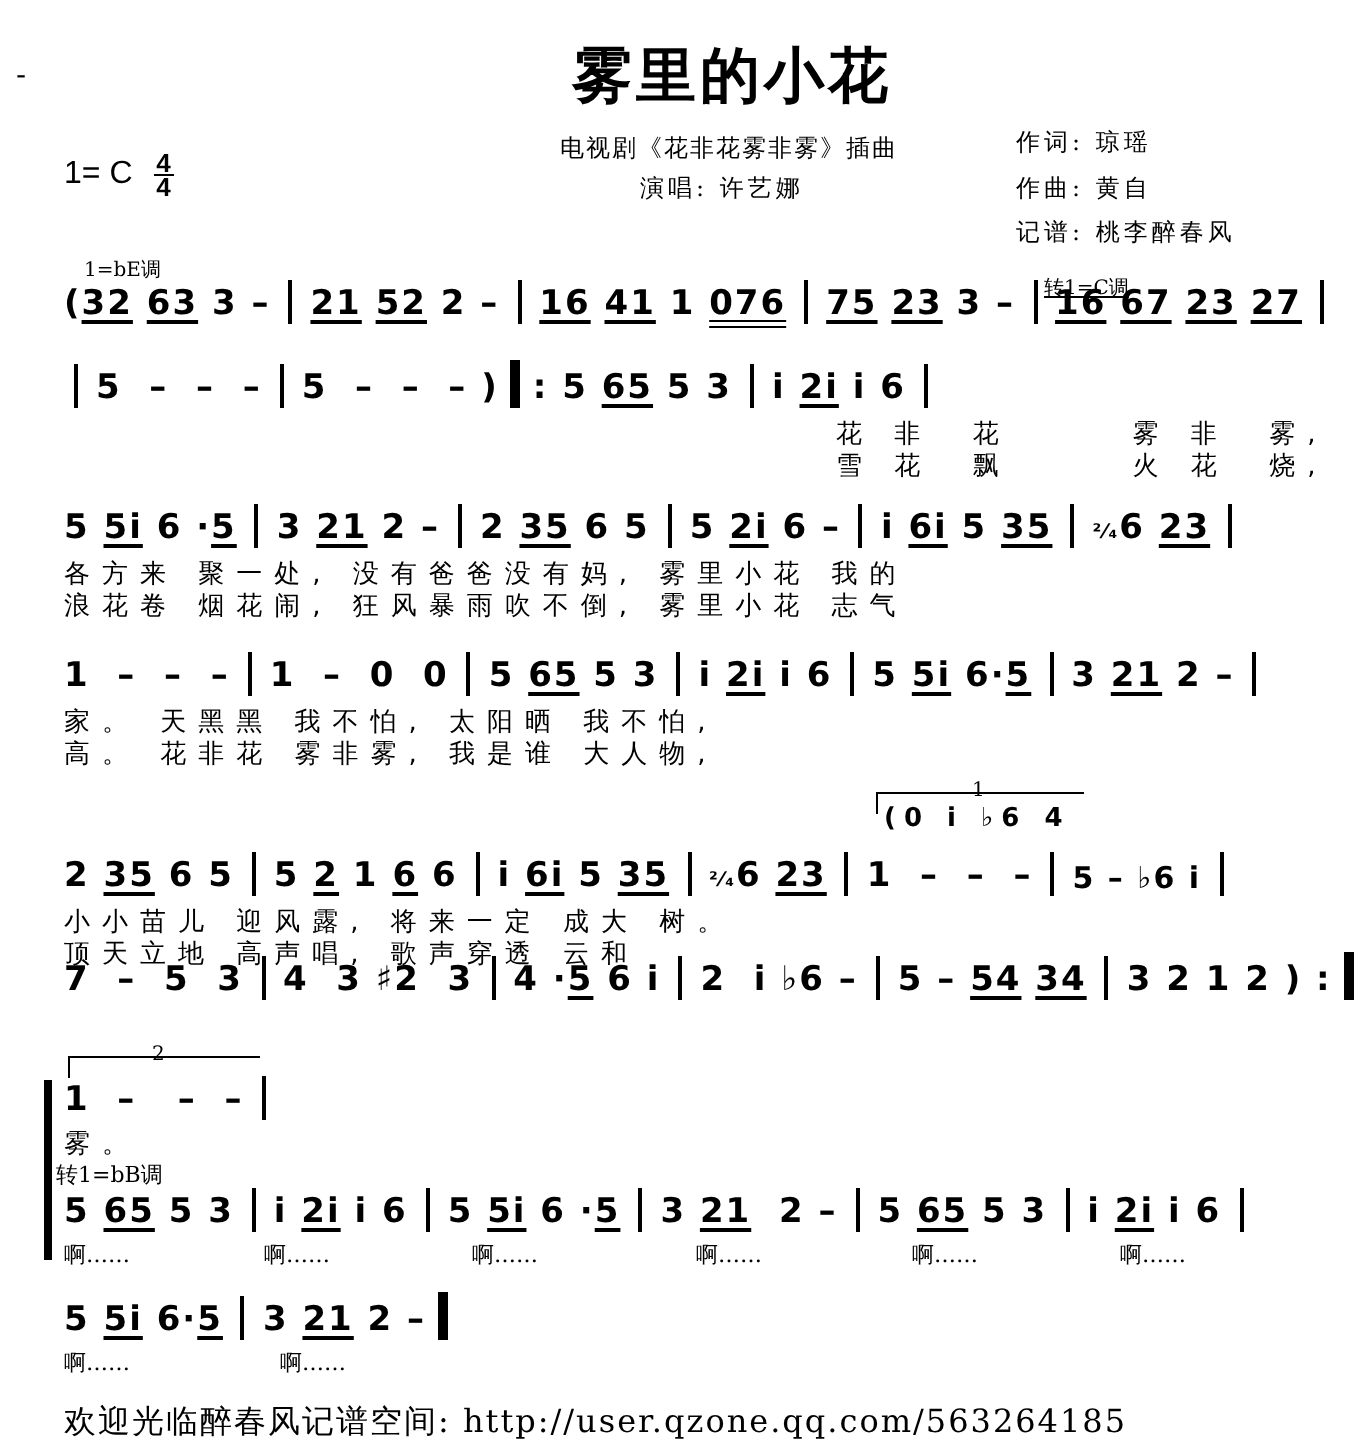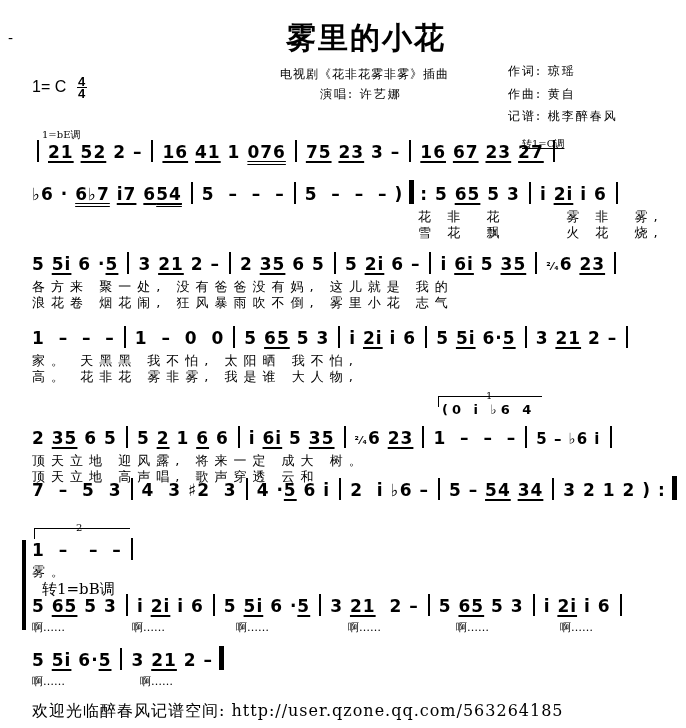--- a/index.html
+++ b/index.html
@@ -42,35 +42,35 @@
 <div class="abs meta-sm" style="left:280px; top:66px;">电视剧《花非花雾非雾》插曲</div>
 <div class="abs meta" style="left:320px; top:86px;">演唱: 许艺娜</div>
 <div class="abs meta" style="left:508px; top:63px;">作词: 琼瑶</div>
 <div class="abs meta" style="left:508px; top:86px;">作曲: 黄自</div>
 <div class="abs meta" style="left:508px; top:108px;">记谱: 桃李醉春风</div>
 
 <div class="anno" style="left:42px; top:128px;">1=bE调</div>
 <div class="anno" style="left:522px; top:137px;text-decoration:underline;">转1=C调</div>
 <div class="row" style="top:138px;">
   <div class="note-row">
+    <span class="m">(<span class="ul">32</span> <span class="ul">63</span> 3 –</span>
       <span class="bl"></span>
     <span class="m"><span class="ul">21</span> <span class="ul">52</span> 2 –</span>
       <span class="bl"></span>
     <span class="m"><span class="ul">16</span> <span class="ul">41</span> 1 <span class="uu">076</span></span>
       <span class="bl"></span>
     <span class="m"><span class="ul">75</span> <span class="ul">23</span> 3 –</span>
       <span class="bl"></span>
     <span class="m"><span class="ul">16</span> <span class="ul">67</span> <span class="ul">23</span> <span class="ul">27</span></span>
       <span class="bl"></span>
   </div>
 </div>
 
 <div class="row" style="top:180px;">
   <div class="note-row">
-    <span class="m">♭6 · <span class="uu">6♭7</span> <span class="ul">i7</span> <span class="ul">6<span class="uu">54</span></span></span>
       <span class="bl"></span>
     <span class="m">5 &nbsp;– &nbsp;– &nbsp;–</span>
       <span class="bl"></span>
     <span class="m">5 &nbsp;– &nbsp;– &nbsp;– )</span>
       <span class="dbl"></span>
     <span class="m">: 5 <span class="ul">65</span> 5 3</span>
       <span class="bl"></span>
     <span class="m">i <span class="ul">2i</span> i 6</span>
       <span class="bl"></span>
   </div>
@@ -87,21 +87,21 @@
     <span class="m">2 <span class="ul">35</span> 6 5</span>
       <span class="bl"></span>
     <span class="m">5 <span class="ul">2i</span> 6 –</span>
       <span class="bl"></span>
     <span class="m">i <span class="ul">6i</span> 5 <span class="ul">35</span></span>
       <span class="bl"></span>
     <span class="m"><span style="font-size:10px;">²⁄₄</span>6 <span class="ul">23</span></span>
       <span class="bl"></span>
   </div>
 </div>
-<div class="lyric" style="left:32px; top:278px;">各方来 聚一处, 没有爸爸没有妈, 这儿就是 我的</div>
+<div class="lyric" style="left:32px; top:278px;">各方来 聚一处, 没有爸爸没有妈, 雾里小花 我的</div>
 <div class="lyric" style="left:32px; top:294px;">浪花卷 烟花闹, 狂风暴雨吹不倒, 雾里小花 志气</div>
 
 <div class="row" style="top:324px;">
   <div class="note-row">
     <span class="m">1 &nbsp;– &nbsp;– &nbsp;–</span>
       <span class="bl"></span>
     <span class="m">1 &nbsp;– &nbsp;0 &nbsp;0</span>
       <span class="bl"></span>
     <span class="m">5 <span class="ul">65</span> 5 3</span>
       <span class="bl"></span>
@@ -128,21 +128,21 @@
     <span class="m">i <span class="ul">6i</span> 5 <span class="ul">35</span></span>
       <span class="bl"></span>
     <span class="m"><span style="font-size:10px;">²⁄₄</span>6 <span class="ul">23</span></span>
       <span class="bl"></span>
     <span class="m">1 &nbsp;– &nbsp;– &nbsp;–</span>
       <span class="bl"></span>
     <span class="m" style="font-size:15px;">5 – ♭6 i</span>
       <span class="bl"></span>
   </div>
 </div>
-<div class="lyric" style="left:32px; top:452px;">顶天立地 迎风露, 将来一定 成大 树。</div>
+<div class="lyric" style="left:32px; top:452px;">小小苗儿 迎风露, 将来一定 成大 树。</div>
 <div class="lyric" style="left:32px; top:468px;">顶天立地 高声唱, 歌声穿透 云和</div>
 
 <div class="row" style="top:476px; font-size:17px;">
   <div class="note-row">
     <span class="m">7 &nbsp;– &nbsp;5 &nbsp;3</span>
       <span class="bl"></span>
     <span class="m">4 &nbsp;3 ♯2 &nbsp;3</span>
       <span class="bl"></span>
     <span class="m">4 ·<span class="ul">5</span> 6 i</span>
       <span class="bl"></span>
@@ -159,21 +159,21 @@
 <div class="anno" style="left:76px; top:522px;">2</div>
 <div class="brace" style="left:22px; top:540px; height:90px;"></div>
 <div class="row" style="top:536px;">
   <div class="note-row">
     <span class="m">1 &nbsp;– &nbsp;&nbsp;– &nbsp;–</span>
       <span class="bl"></span>
   </div>
 </div>
 <div class="lyric" style="left:32px; top:563px;">雾。</div>
 
-<div class="anno" style="left:42px; top:580px; font-size:15px;text-align:center;">转1=bB调</div>
+<div class="anno" style="left:28px; top:580px; font-size:11px;text-align:center;">转1=bB调</div>
 <div class="row" style="top:592px;">
   <div class="note-row">
     <span class="m">5 <span class="ul">65</span> 5 3</span>
       <span class="bl"></span>
     <span class="m">i <span class="ul">2i</span> i 6</span>
       <span class="bl"></span>
     <span class="m">5 <span class="ul">5i</span> 6 ·<span class="ul">5</span></span>
       <span class="bl"></span>
     <span class="m">3 <span class="ul">21</span> &nbsp;2 –</span>
       <span class="bl"></span>

